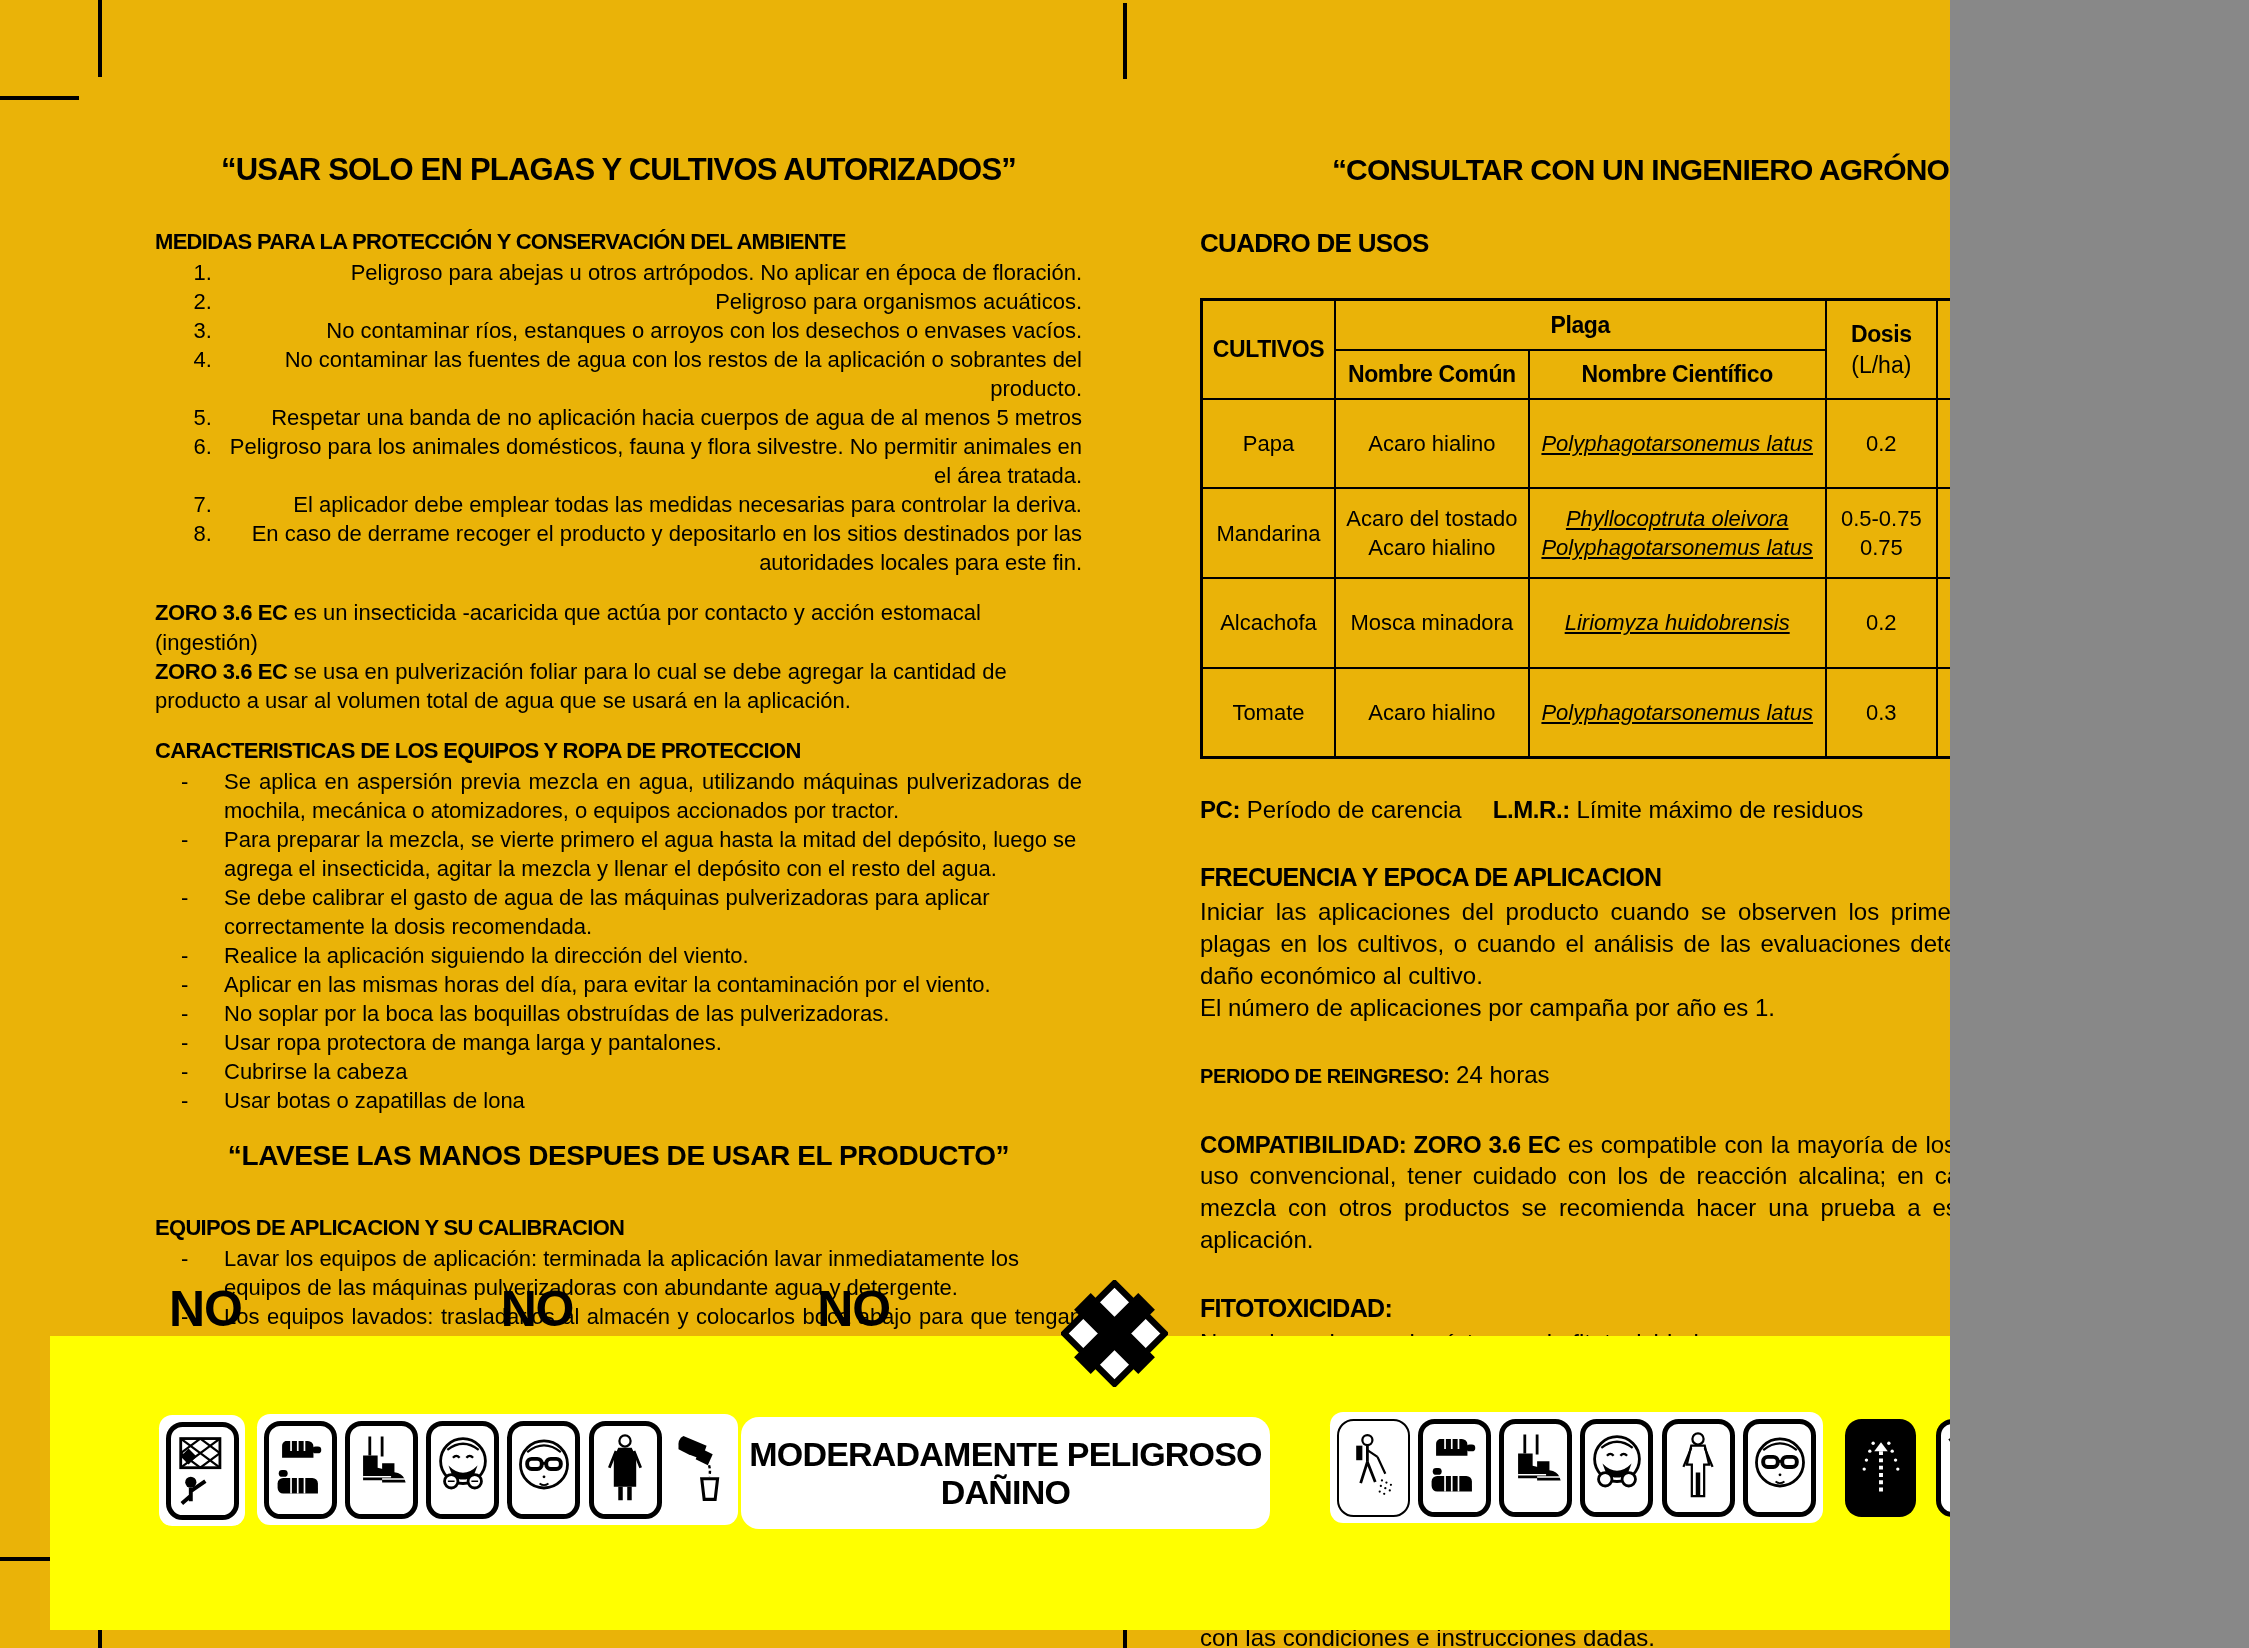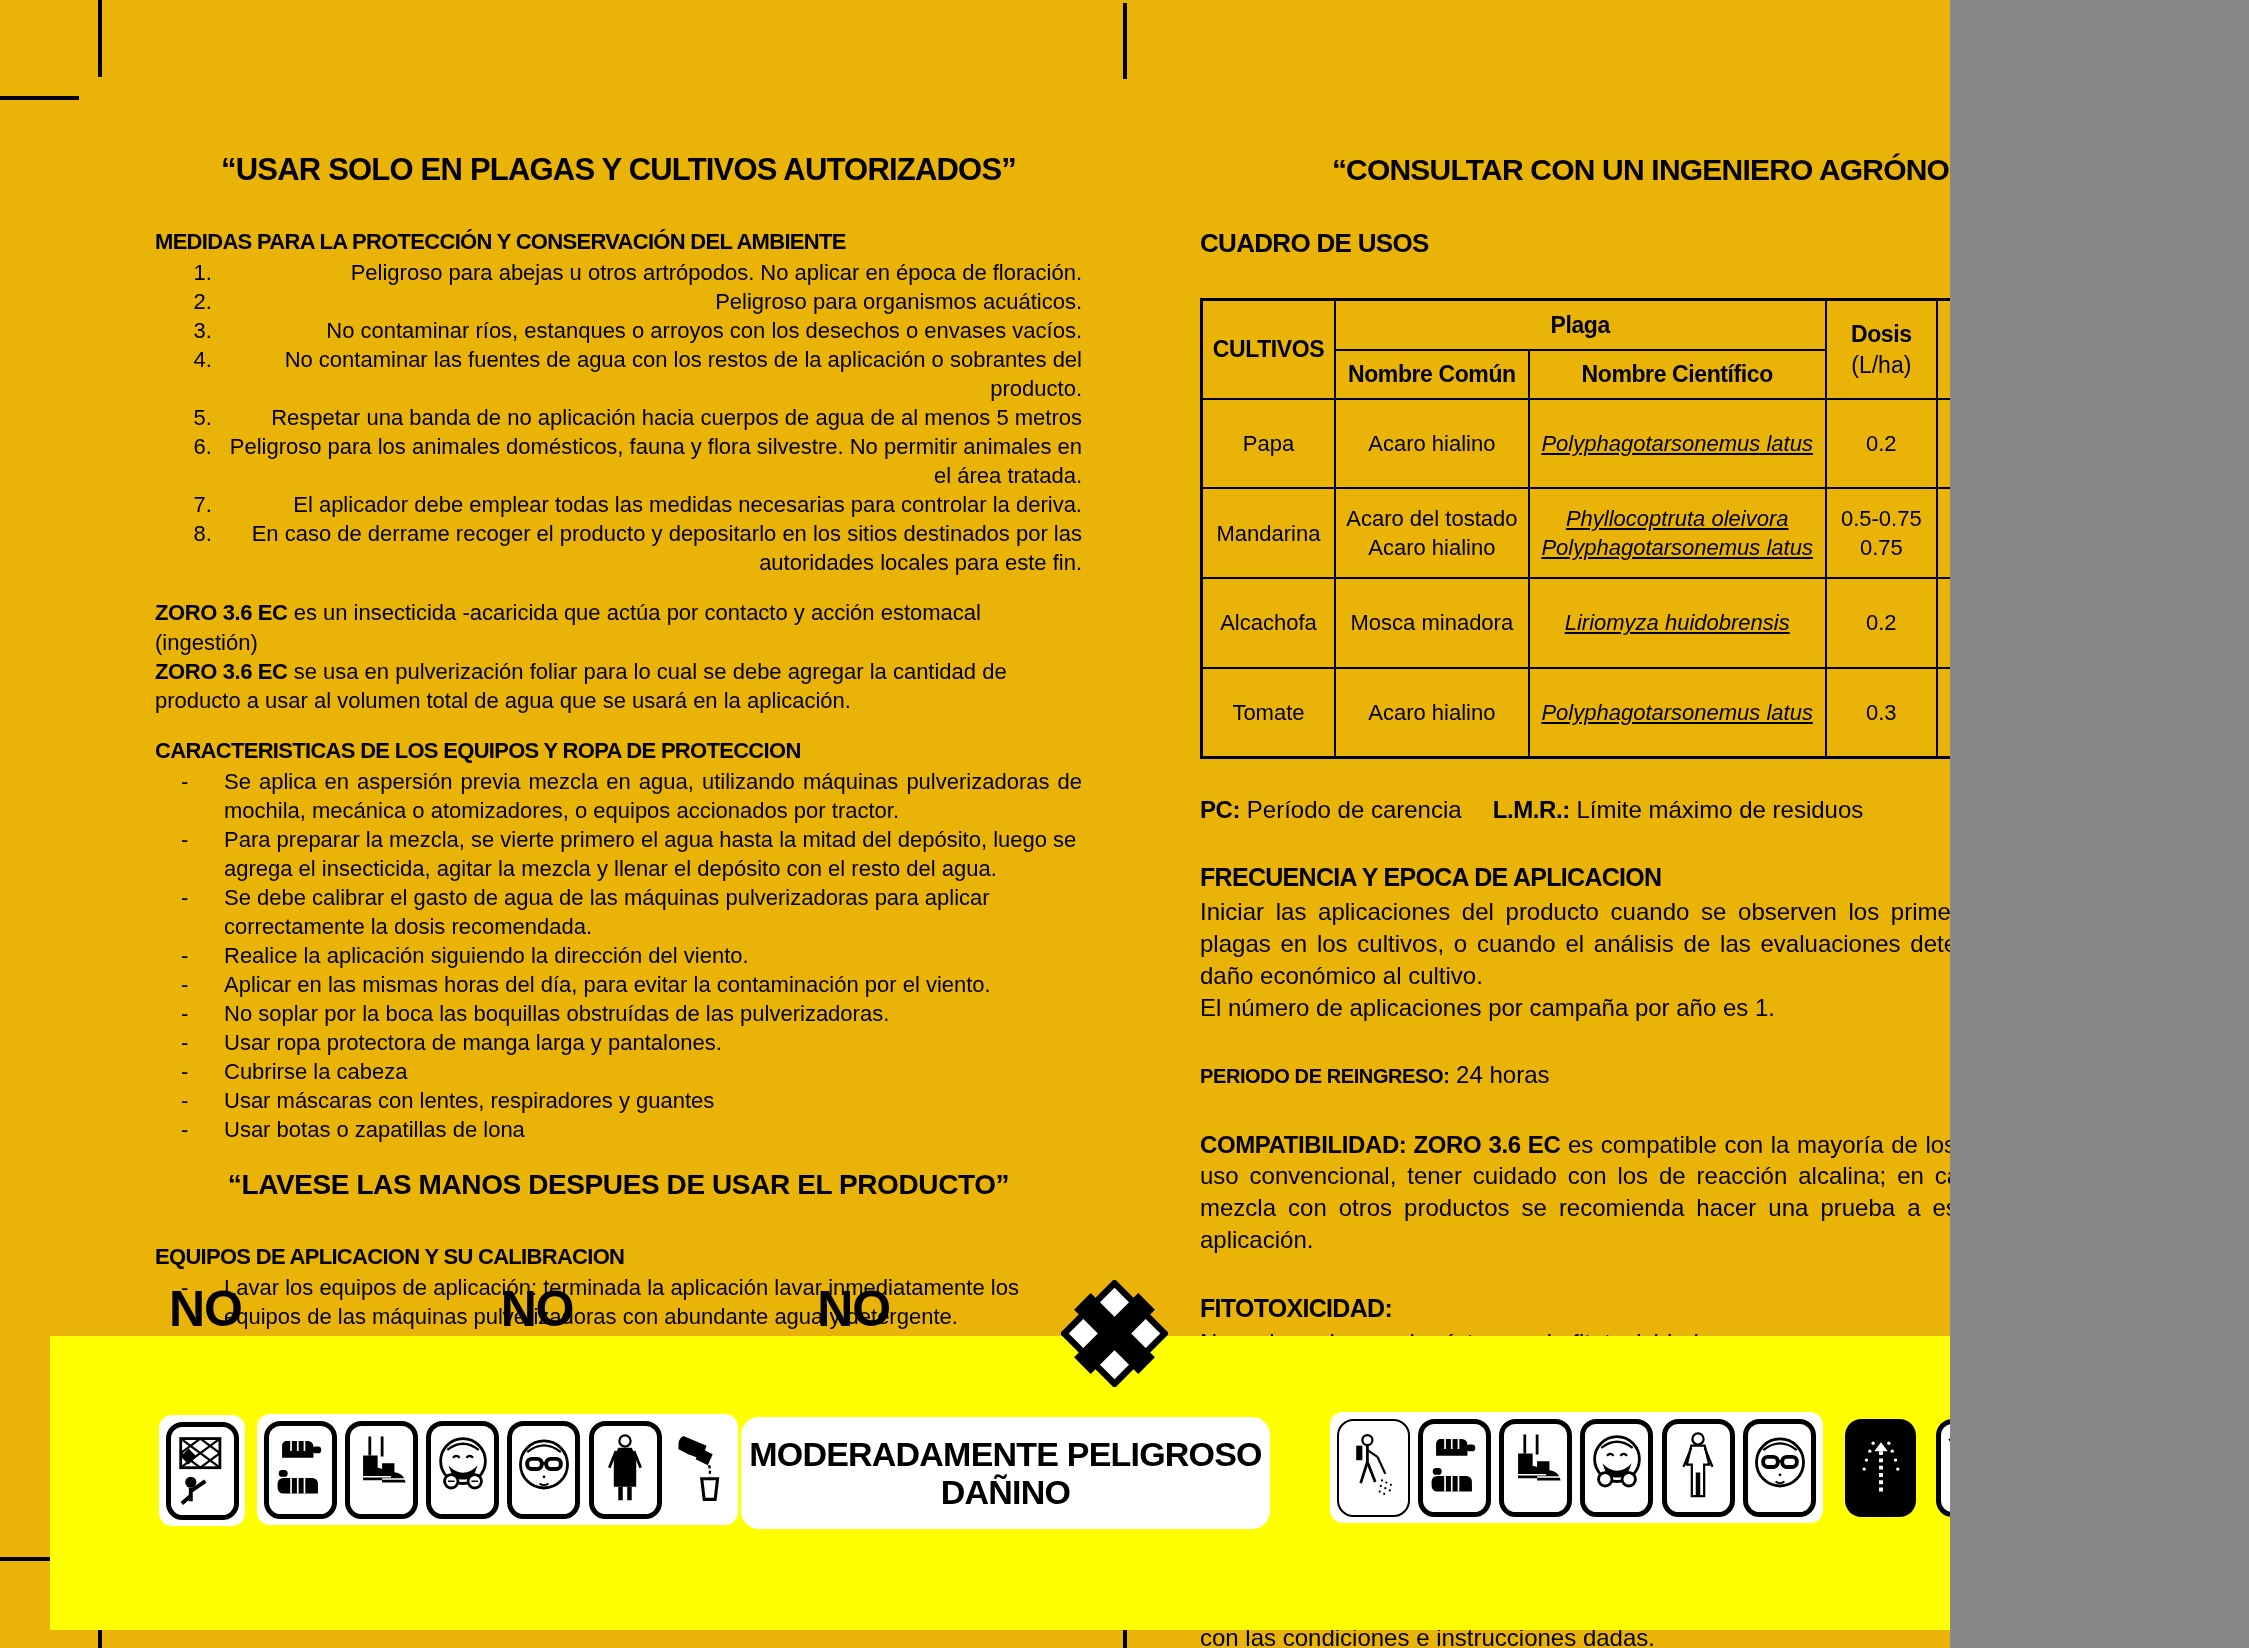--- a/index.html
+++ b/index.html
@@ -96,21 +96,20 @@
     <div class="sec-head">CARACTERISTICAS DE LOS EQUIPOS Y ROPA DE PROTECCION</div>
     <ul class="dashlist">
       <li class="just">Se aplica en aspersión previa mezcla en agua, utilizando máquinas pulverizadoras de mochila, mecánica o atomizadores, o equipos accionados por tractor.</li>
       <li>Para preparar la mezcla, se vierte primero el agua hasta la mitad del depósito, luego se agrega el insecticida, agitar la mezcla y llenar el depósito con el resto del agua.</li>
       <li>Se debe calibrar el gasto de agua de las máquinas pulverizadoras para aplicar correctamente la dosis recomendada.</li>
       <li>Realice la aplicación siguiendo la dirección del viento.</li>
       <li>Aplicar en las mismas horas del día, para evitar la contaminación por el viento.</li>
       <li>No soplar por la boca las boquillas obstruídas de las pulverizadoras.</li>
       <li>Usar ropa protectora de manga larga y pantalones.</li>
       <li>Cubrirse la cabeza</li>
-      <li>Usar máscaras con lentes, respiradores y guantes</li>
       <li>Usar botas o zapatillas de lona</li>
     </ul>
 
     <div class="center-title">“LAVESE LAS MANOS DESPUES DE USAR EL PRODUCTO”</div>
 
     <div class="sec-head">EQUIPOS DE APLICACION Y SU CALIBRACION</div>
     <ul class="dashlist">
       <li>Lavar los equipos de aplicación: terminada la aplicación lavar inmediatamente los equipos de las máquinas pulverizadoras con abundante agua y detergente.</li>
       <li class="just">Los equipos lavados: trasladarlos al almacén y colocarlos boca abajo para que tengan un buen escurrimiento.</li>
       <li>Los envases vacíos: enjuagarlos tres veces y verter la solución en la mezcla de aplicación.</li>

